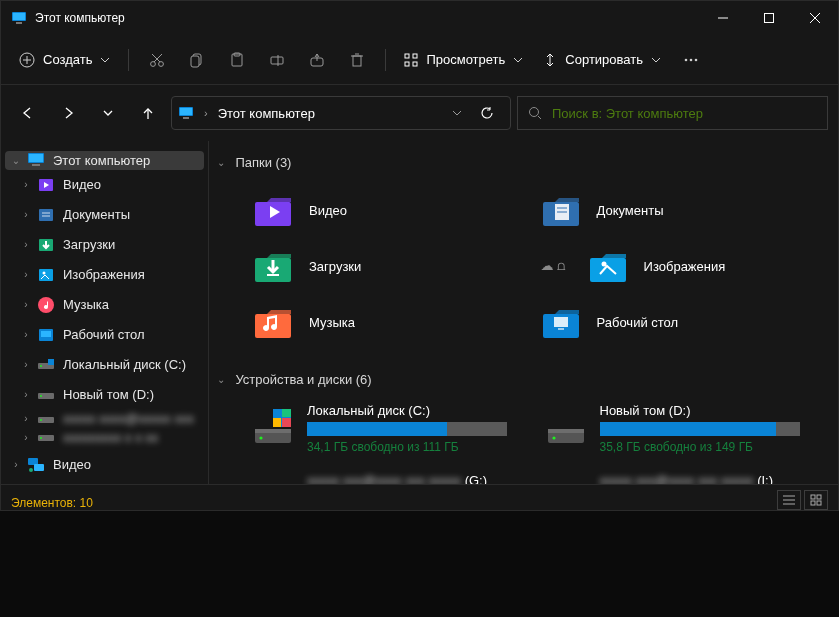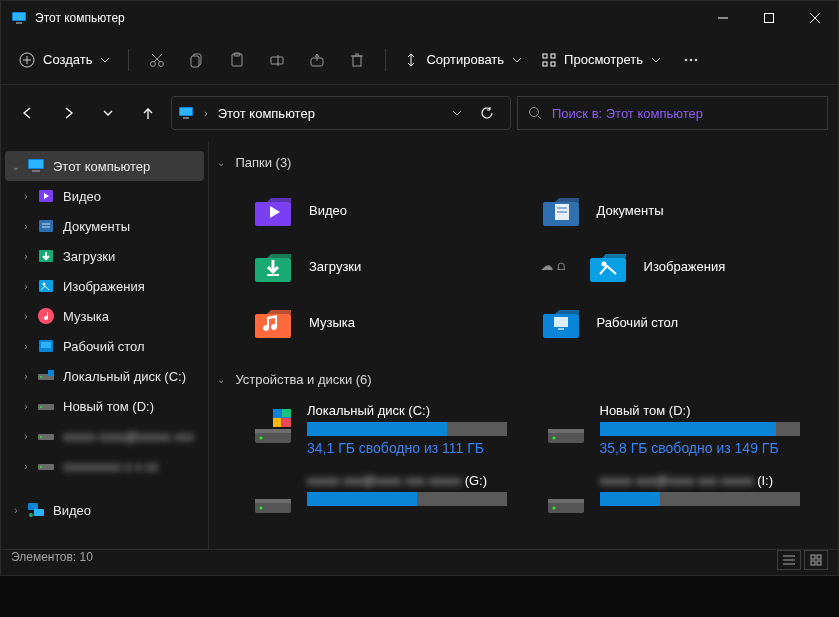--- a/index.html
+++ b/index.html
@@ -1,30 +1,30 @@
 <!DOCTYPE html>
 <html><head>
 <meta charset="utf-8">
 <style>
 *{margin:0;padding:0;box-sizing:border-box;font-family:"Segoe UI",Arial,sans-serif;user-select:none}
 body{background:#0b0b0b;width:839px;height:617px;overflow:hidden}
-.window{width:839px;height:576px;background:#171717;border:1px solid #2b2b2b;display:flex;flex-direction:column}
+.window{width:839px;height:511px;background:#171717;border:1px solid #2b2b2b;display:flex;flex-direction:column}
 .titlebar{height:34px;display:flex;align-items:center;background:#171717;color:#fff;font-size:12px}
 .titlebar .ticon{margin:0 8px 0 10px;width:16px;height:16px}
 .wbtn{width:46px;height:34px;display:flex;align-items:center;justify-content:center;color:#fff}
 .toolbar{height:50px;display:flex;align-items:center;padding:0 10px;gap:4px;border-bottom:1px solid #2b2b2b}
 .tbtn{height:36px;min-width:36px;border-radius:4px;display:flex;align-items:center;justify-content:center;color:#bdbdbd;padding:0 8px;gap:8px;font-size:13px}
 .tbtn.txt{color:#fff}
 .tsep{width:1px;height:22px;background:#3a3a3a;margin:0 6px}
 .addrrow{height:56px;display:flex;align-items:center;padding:0 10px;gap:6px}
 .navb{width:34px;height:34px;display:flex;align-items:center;justify-content:center;color:#fff;border-radius:4px}
 .addrbar{flex:0 0 340px;height:34px;border:1px solid #3a3a3a;border-radius:4px;display:flex;align-items:center;padding:0 6px;color:#fff;font-size:13px;gap:8px}
 .addrbar .chv{color:#9a9a9a;margin:0 2px;font-size:11px}
 .refb{width:34px;height:34px;display:flex;align-items:center;justify-content:center;color:#fff}
-.searchbar{flex:1;height:34px;border:1px solid #3a3a3a;border-radius:0;display:flex;align-items:center;padding:0 10px;color:#8b5cf6;gap:10px;font-size:13px}
+.searchbar{flex:1;height:34px;border:1px solid #3a3a3a;border-radius:0;display:flex;align-items:center;padding:0 10px;color:#4d7c0f;gap:10px;font-size:13px}
 .body{flex:1;display:flex;min-height:0}
 .sidebar{width:208px;border-right:1px solid #2b2b2b;padding:10px 4px;overflow:hidden;display:flex;flex-direction:column}
 .sitem{height:30px;display:flex;align-items:center;color:#e8e8e8;font-size:13px;border-radius:4px;padding-right:6px;cursor:default}
 .sitem.sel{background:#3a3a3a}
 .sitem .exp{width:22px;text-align:center;color:#8a8a8a;font-size:10px}
 .sitem .sicon{width:18px;height:18px;margin-right:8px;flex-shrink:0}
 .sitem.indent .exp{margin-left:10px}
 .sitem .slabel{white-space:nowrap;overflow:hidden;text-overflow:ellipsis}
 .blur{filter:blur(3px);opacity:.8}
 .content{flex:1;overflow:auto;padding:10px 4px 10px 0;color:#fff}
@@ -35,22 +35,22 @@
 .fitem{display:flex;align-items:center;height:56px;gap:16px;font-size:13px;border-radius:4px;padding:4px}
 .ficon{width:40px;height:36px;flex-shrink:0;border-radius:3px}
 .oshare{color:#8a8a8a;font-size:13px;margin-right:6px}
 .dgrid{display:grid;grid-template-columns:1fr 1fr;padding:8px 10px 4px 40px;gap:6px 10px}
 .ditem{display:flex;gap:14px;height:64px;border-radius:4px;padding:4px}
 .dicon{width:40px;height:40px;flex-shrink:0;margin-top:4px}
 .dinfo{flex:1;font-size:12.5px}
 .dname{font-size:13px;margin-bottom:4px}
 .dbar{height:14px;background:#5a5a5a;margin-bottom:4px;position:relative;max-width:200px}
 .dbar .fill{position:absolute;left:0;top:0;bottom:0;background:#0a84d6}
-.dfree{color:#3b82f6;font-size:14px}
-.statusbar{height:26px;border-top:1px solid #2b2b2b;display:flex;align-items:flex-start;padding:0 10px;color:#a3a3a3;font-size:12px}
+.dfree{color:#15803d;font-size:12px}
+.statusbar{height:26px;border-top:1px solid #2b2b2b;display:flex;align-items:flex-end;padding:0 10px;color:#eab308;font-size:12px}
 .spacer{flex:1}
 .viewb{width:24px;height:20px;display:flex;align-items:center;justify-content:center;border:1px solid #3d3d3d;color:#bfbfbf;margin-left:3px}
 svg{display:block}
 </style>
 </head>
 <body>
 
 <div class="window">
   <div class="titlebar">
     <svg class="ticon" viewBox="0 0 16 16">
@@ -127,37 +127,37 @@
     <div class="tbtn">
         <svg width="16" height="16">
           <rect x="4" y="4" width="8" height="10" fill="none" stroke="#9a9a9a"></rect>
           <line x1="2" y1="4" x2="14" y2="4" stroke="#9a9a9a"></line>
           <line x1="6" y1="2" x2="10" y2="2" stroke="#9a9a9a"></line>
         </svg>
       </div>
     <div class="tsep"></div>
     <div class="tbtn txt">
       <svg width="14" height="14">
-          <polyline points="4,4 7,1 10,4" fill="none" stroke="#fff"></polyline>
-          <polyline points="4,10 7,13 10,10" fill="none" stroke="#fff"></polyline>
-          <line x1="7" y1="1" x2="7" y2="13" stroke="#fff"></line>
-        </svg>
-      <span>Сортировать</span>
-      <svg width="10" height="10">
-          <polyline points="1,3 5,7 9,3" fill="none" stroke="#cfcfcf"></polyline>
-        </svg>
-    </div>
-    <div class="tbtn txt">
-      <svg width="14" height="14">
           <rect x="1" y="1" width="4" height="4" fill="none" stroke="#fff"></rect>
           <rect x="9" y="1" width="4" height="4" fill="none" stroke="#fff"></rect>
           <rect x="1" y="9" width="4" height="4" fill="none" stroke="#fff"></rect>
           <rect x="9" y="9" width="4" height="4" fill="none" stroke="#fff"></rect>
         </svg>
       <span>Просмотреть</span>
+      <svg width="10" height="10">
+          <polyline points="1,3 5,7 9,3" fill="none" stroke="#cfcfcf"></polyline>
+        </svg>
+    </div>
+    <div class="tbtn txt">
+      <svg width="14" height="14">
+          <polyline points="4,4 7,1 10,4" fill="none" stroke="#fff"></polyline>
+          <polyline points="4,10 7,13 10,10" fill="none" stroke="#fff"></polyline>
+          <line x1="7" y1="1" x2="7" y2="13" stroke="#fff"></line>
+        </svg>
+      <span>Сортировать</span>
       <svg width="10" height="10">
           <polyline points="1,3 5,7 9,3" fill="none" stroke="#cfcfcf"></polyline>
         </svg>
     </div>
     <div class="tbtn">
         <svg width="16" height="16">
           <circle cx="3" cy="8" r="1.3" fill="#cfcfcf"></circle>
           <circle cx="8" cy="8" r="1.3" fill="#cfcfcf"></circle>
           <circle cx="13" cy="8" r="1.3" fill="#cfcfcf"></circle>
         </svg>

